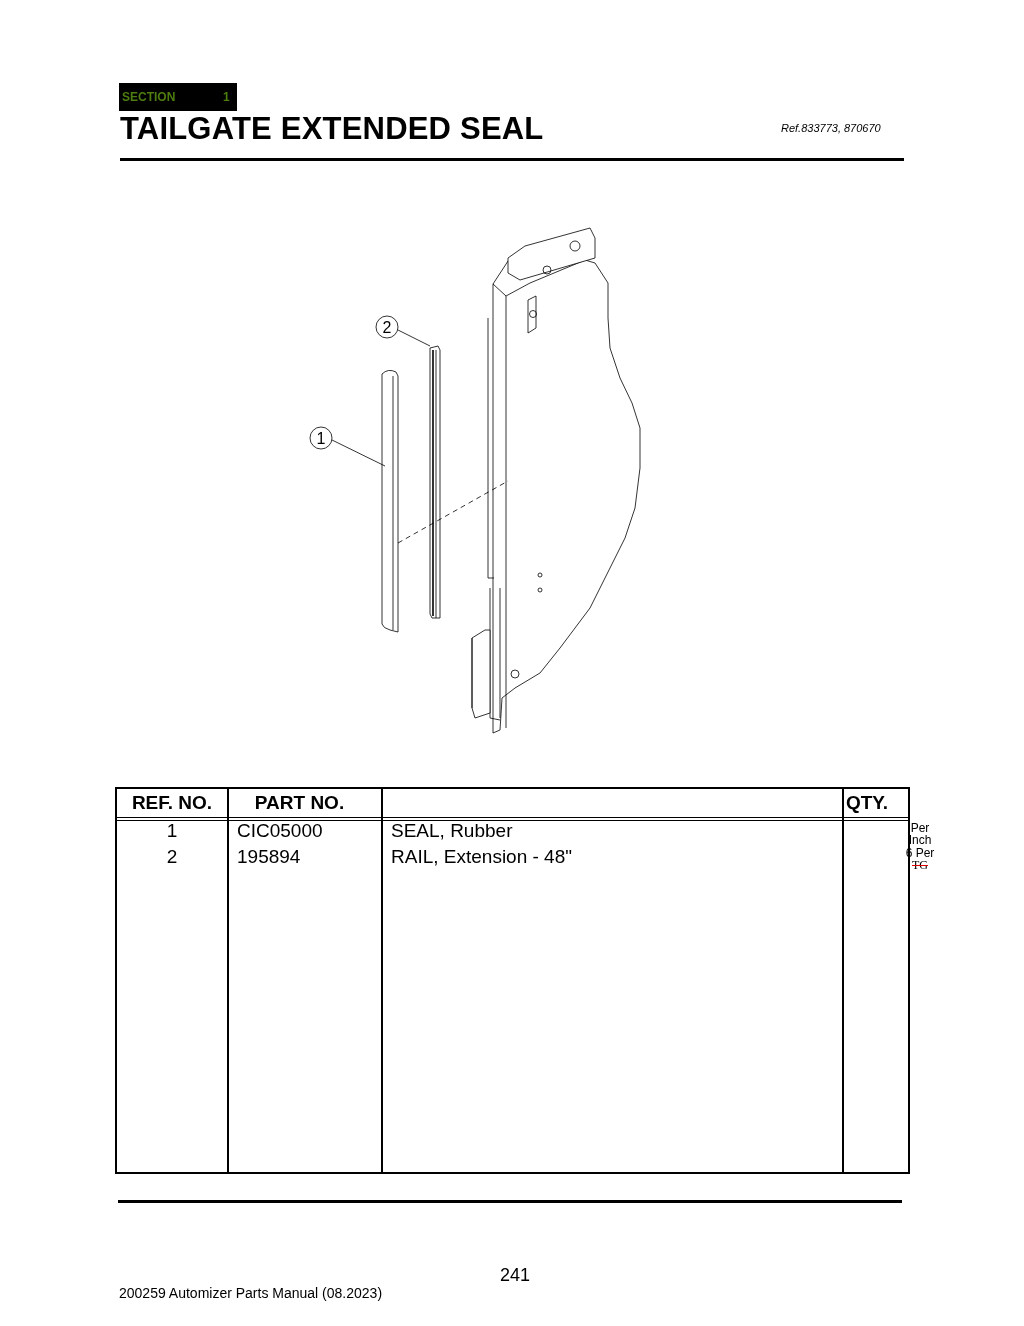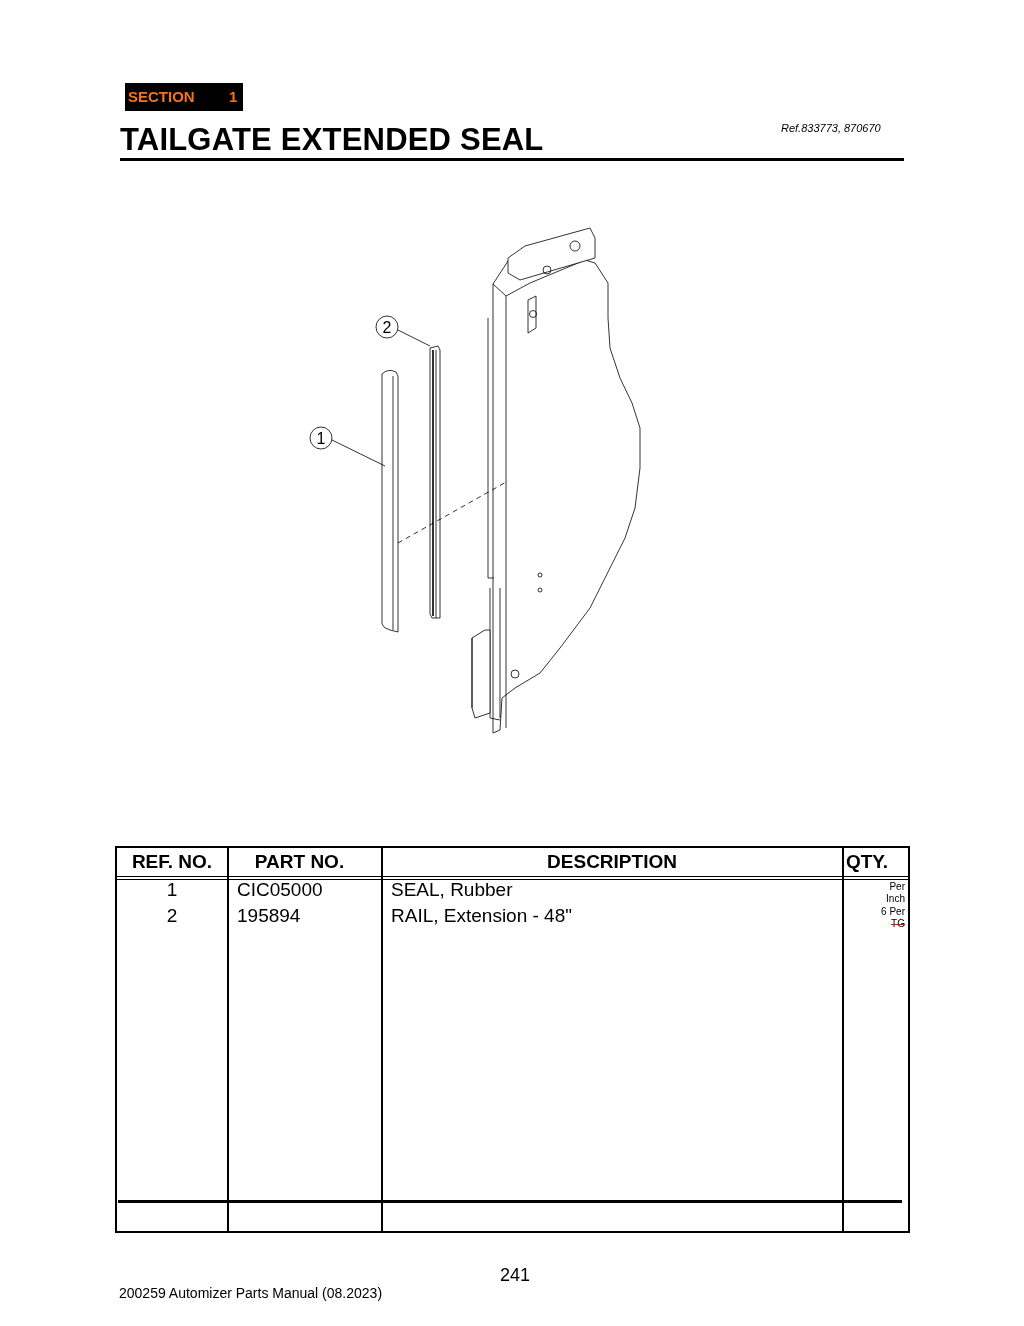--- a/index.html
+++ b/index.html
@@ -1,36 +1,36 @@
 <!DOCTYPE html>
 <html><head>
 <meta charset="utf-8">
 <style>
   html, body { margin:0; padding:0; background:#ffffff; }
   body { width:1024px; height:1326px; position:relative; overflow:hidden;
          font-family:"Liberation Sans", sans-serif; color:#000; }
-  .section-badge { position:absolute; left:125px; top:83px; height:28px; padding:0 8px 0 3px;
-         background:#000; color:#f97316; font-weight:bold; font-size:15px; line-height:28px; width:118px; box-sizing:border-box;}
+  .section-badge { position:absolute; left:119px; top:83px; height:28px; padding:0 8px 0 3px;
+         background:#000; color:#4d7c0f; font-weight:bold; font-size:12px; line-height:28px; width:118px; box-sizing:border-box;}
   .section-badge .num { position:absolute; left:104px; }
-  .page-title { position:absolute; left:120px; top:111px; font-weight:bold; font-size:31px; letter-spacing:0.2px;margin-top:11px; }
+  .page-title { position:absolute; left:120px; top:111px; font-weight:bold; font-size:31px; letter-spacing:0.2px; }
   .ref-text { position:absolute; left:781px; top:122px; font-style:italic; font-size:11px; }
   .rule-top { position:absolute; left:120px; top:158px; width:784px; height:3px; background:#000; }
   .diagram { position:absolute; left:290px; top:218px; width:370px; height:520px; }
-  .parts-table { position:absolute; left:115px; top:846px; width:795px; height:387px;
+  .parts-table { position:absolute; left:115px; top:787px; width:795px; height:387px;
         border:2px solid #000; box-sizing:border-box; }
   .col-line { position:absolute; top:0; bottom:0; width:1.5px; background:#000; }
   .hdr-line { position:absolute; left:0; right:0; top:28px; height:1px; background:#000; }
   .hdr-line2 { position:absolute; left:0; right:0; top:31px; height:1px; background:#000; }
   .hdr { position:absolute; top:3px; font-weight:bold; font-size:19px; text-align:center; }
   .cell { position:absolute; font-size:19px; }
-  .qty-cell { position:absolute; font-size:10px; text-align:right; width:60px; line-height:12px; }
+  .qty-cell { position:absolute; font-size:12px; text-align:center; width:60px; line-height:12px;padding-left:45px; }
   .rule-bottom { position:absolute; left:118px; top:1200px; width:784px; height:3px; background:#000; }
   .footer-left { position:absolute; left:119px; top:1265px; font-size:14px;margin-top:20px; }
   .footer-page { position:absolute; left:500px; top:1265px; font-size:18px; }
-  .strike-red { text-decoration:line-through; text-decoration-color:#d00; }
+  .strike-red { text-decoration:line-through; text-decoration-color:#d00;font-family:Liberation Serif, serif; }
 </style>
 </head>
 <body>
 
 <div class="section-badge">
   <span>SECTION</span>
   <span class="num">1</span>
 </div>
 <div class="page-title">TAILGATE EXTENDED SEAL</div>
 <div class="ref-text">Ref.833773, 870670</div>
@@ -84,21 +84,20 @@
 
 <div class="parts-table">
   <div class="col-line" style="left:110px"></div>
   <div class="col-line" style="left:264px"></div>
   <div class="col-line" style="left:725px"></div>
   <div class="hdr-line"></div>
   <div class="hdr-line2"></div>
 
   <div class="hdr" style="left:0;width:110px">REF. NO.</div>
   <div class="hdr" style="left:111px;width:143px">PART NO.</div>
-  <div class="hdr" style="left:265px;width:460px">DESCRIPTION</div>
   <div class="hdr" style="left:726px;width:48px">QTY.</div>
 
   <div>
     <div class="cell" style="left:0;width:110px;text-align:center;top:31px">1</div>
     <div class="cell" style="left:120px;top:31px">CIC05000</div>
     <div class="cell" style="left:274px;top:31px">SEAL, Rubber</div>
     <div class="qty-cell" style="left:728px;top:33px">
       <div>Per</div>
       <div>Inch</div>
     </div>

